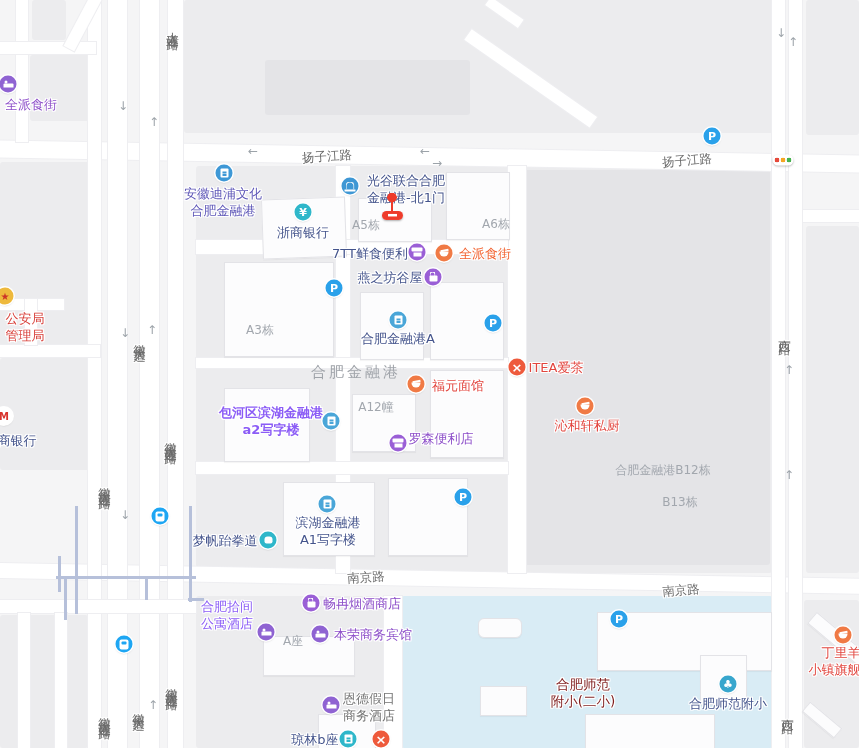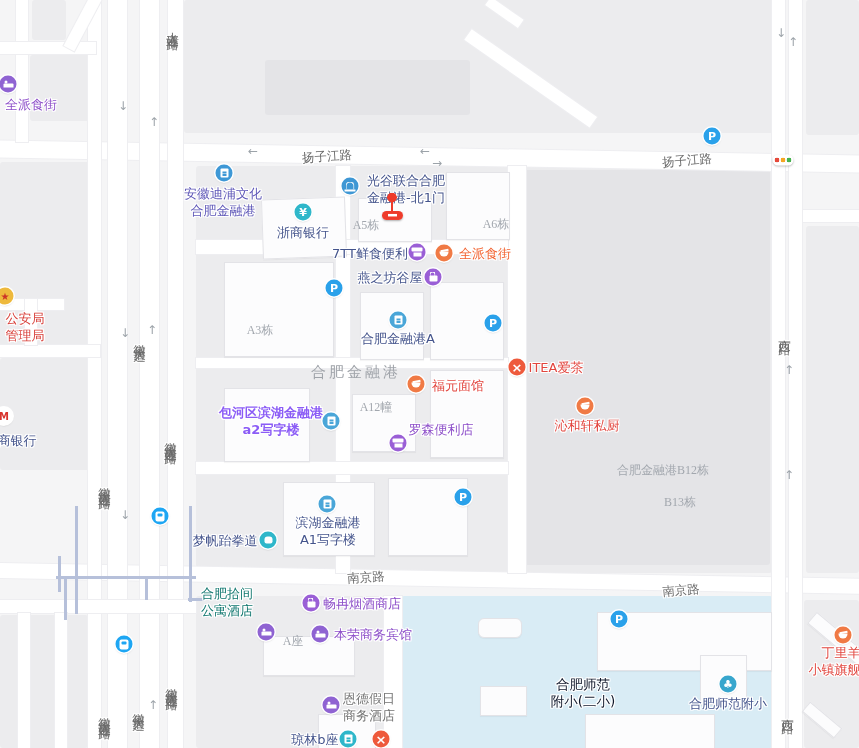--- a/index.html
+++ b/index.html
@@ -9,21 +9,21 @@
   
   .blk{position:absolute;background:#ececee;border-radius:3px;z-index:1;}
   .blk.dark{background:#e4e4e7;}
   .school{position:absolute;background:#d9ecf5;border-radius:2px;z-index:1;}
   .road{position:absolute;background:#ffffff;box-shadow:0 0 0 1px #eeeef1;z-index:2;}
   .bld{position:absolute;background:#fcfcfd;border:1px solid #e3e3e7;box-shadow:0 1px 1px rgba(0,0,0,.04);z-index:3;}
   .mline{position:absolute;background:#b6c0da;z-index:5;}
   
   .halo{text-shadow:1px 1px 0 #fff,-1px -1px 0 #fff,1px -1px 0 #fff,-1px 1px 0 #fff,0 1px 0 #fff,0 -1px 0 #fff,1px 0 0 #fff,-1px 0 0 #fff;}
   .poi{position:absolute;z-index:10;font-size:13px;line-height:17px;font-weight:500;text-align:center;white-space:nowrap;transform:translateX(-50%);cursor:pointer;}
-  .area-lbl{position:absolute;z-index:9;font-size:12px;color:#a2a7ae;white-space:nowrap;transform:translate(-50%,-50%);font-family:Liberation Serif, serif;}
+  .area-lbl{position:absolute;z-index:9;font-size:12px;color:#a2a7ae;white-space:nowrap;transform:translate(-50%,-50%);}
   .road-lbl{position:absolute;z-index:9;font-size:12.5px;color:#6b6b6b;white-space:nowrap;transform:translate(-50%,-50%);}
   .road-lbl.vert{writing-mode:vertical-rl;letter-spacing:2px;}
   .arrow{position:absolute;z-index:8;font-size:12px;color:#9ca3a9;transform:translate(-50%,-50%);}
   
   .ic{position:absolute;width:17px;height:17px;border-radius:50%;z-index:30;transform:translate(-50%,-50%);
       box-shadow:0 0 0 1.5px #fff,0 1px 2px rgba(0,0,0,.35);display:flex;align-items:center;justify-content:center;
       color:#fff;font-weight:bold;cursor:pointer;}
   .ic::before,.ic::after{content:"";position:absolute;}
   .ic-parking{background:#2aa1ea;}       .ic-parking::before{content:"P";font-size:11px;position:static;}
   .ic-yen{background:#2fb7ca;}           .ic-yen::before{content:"¥";font-size:11px;position:static;}
@@ -187,55 +187,55 @@
       <div class="poi halo" style="left: 458px; top: 376.5px; color: rgb(226, 69, 62);">
         <div>福元面馆</div>
       </div>
       <div class="poi halo" style="left: 587px; top: 416.5px; color: rgb(226, 69, 62);">
         <div>沁和轩私厨</div>
       </div>
       <div class="poi halo" style="left: 271px; top: 403.5px; color: #8b5cf6; font-weight: bold;">
         <div>包河区滨湖金融港</div>
         <div>a2写字楼</div>
       </div>
-      <div class="poi halo" style="left: 441px; top: 421px; color: rgb(141, 79, 201);">
+      <div class="poi halo" style="left: 441px; top: 430px; color: rgb(141, 79, 201);">
         <div>罗森便利店</div>
       </div>
       <div class="poi halo" style="left: 328px; top: 513.5px; color: rgb(68, 84, 140);">
         <div>滨湖金融港</div>
         <div>A1写字楼</div>
       </div>
       <div class="poi halo" style="left: 225px; top: 531.5px; color: rgb(68, 84, 140);">
         <div>梦帆跆拳道</div>
       </div>
       <div class="poi halo" style="left: 362px; top: 594.5px; color: rgb(141, 79, 201);">
         <div>畅冉烟酒商店</div>
       </div>
-      <div class="poi halo" style="left: 227px; top: 585px; color: #0f766e;">
+      <div class="poi halo" style="left: 227px; top: 598px; color: #8b5cf6;">
         <div>合肥拾间</div>
         <div>公寓酒店</div>
       </div>
       <div class="poi halo" style="left: 373px; top: 625.5px; color: rgb(141, 79, 201);">
         <div>本荣商务宾馆</div>
       </div>
       <div class="poi halo" style="left: 369px; top: 689.5px; color: #737373;">
         <div>恩德假日</div>
         <div>商务酒店</div>
       </div>
       <div class="poi halo" style="left: 315px; top: 730.5px; color: rgb(68, 84, 140);">
         <div>琼林b座</div>
       </div>
       <div class="poi halo" style="left: 728px; top: 694.5px; color: rgb(68, 84, 140);">
         <div>合肥师范附小</div>
       </div>
       <div class="poi halo" style="left: 841px; top: 643.5px; color: rgb(226, 69, 62);">
         <div>丁里羊</div>
         <div>小镇旗舰店</div>
       </div>
-      <div class="poi halo" style="left: 583px; top: 675.5px; color: #0f172a; font-size: 13.5px;">
+      <div class="poi halo" style="left: 583px; top: 675.5px; color: #7f1d1d; font-size: 13.5px;">
         <div>合肥师范</div>
         <div>附小(二小)</div>
       </div>
       <div class="area-lbl" style="left: 356px; top: 372px; font-size: 15px; letter-spacing: 3px; color: rgb(159, 163, 169);">合肥金融港</div>
       <div class="area-lbl" style="left: 366px; top: 225px;">A5栋</div>
       <div class="area-lbl" style="left: 496px; top: 224px;">A6栋</div>
       <div class="area-lbl" style="left: 260px; top: 330px;">A3栋</div>
       <div class="area-lbl" style="left: 376px; top: 407px;">A12幢</div>
       <div class="area-lbl" style="left: 663px; top: 470px;">合肥金融港B12栋</div>
       <div class="area-lbl" style="left: 680px; top: 502px;">B13栋</div>

